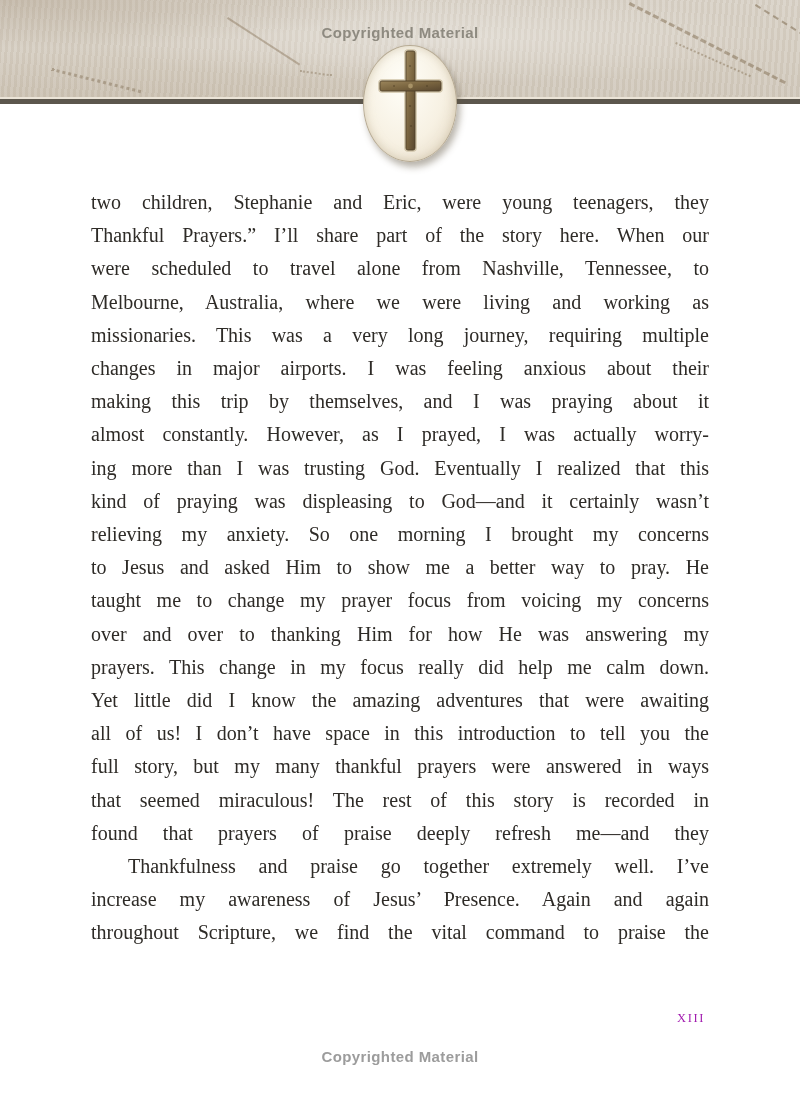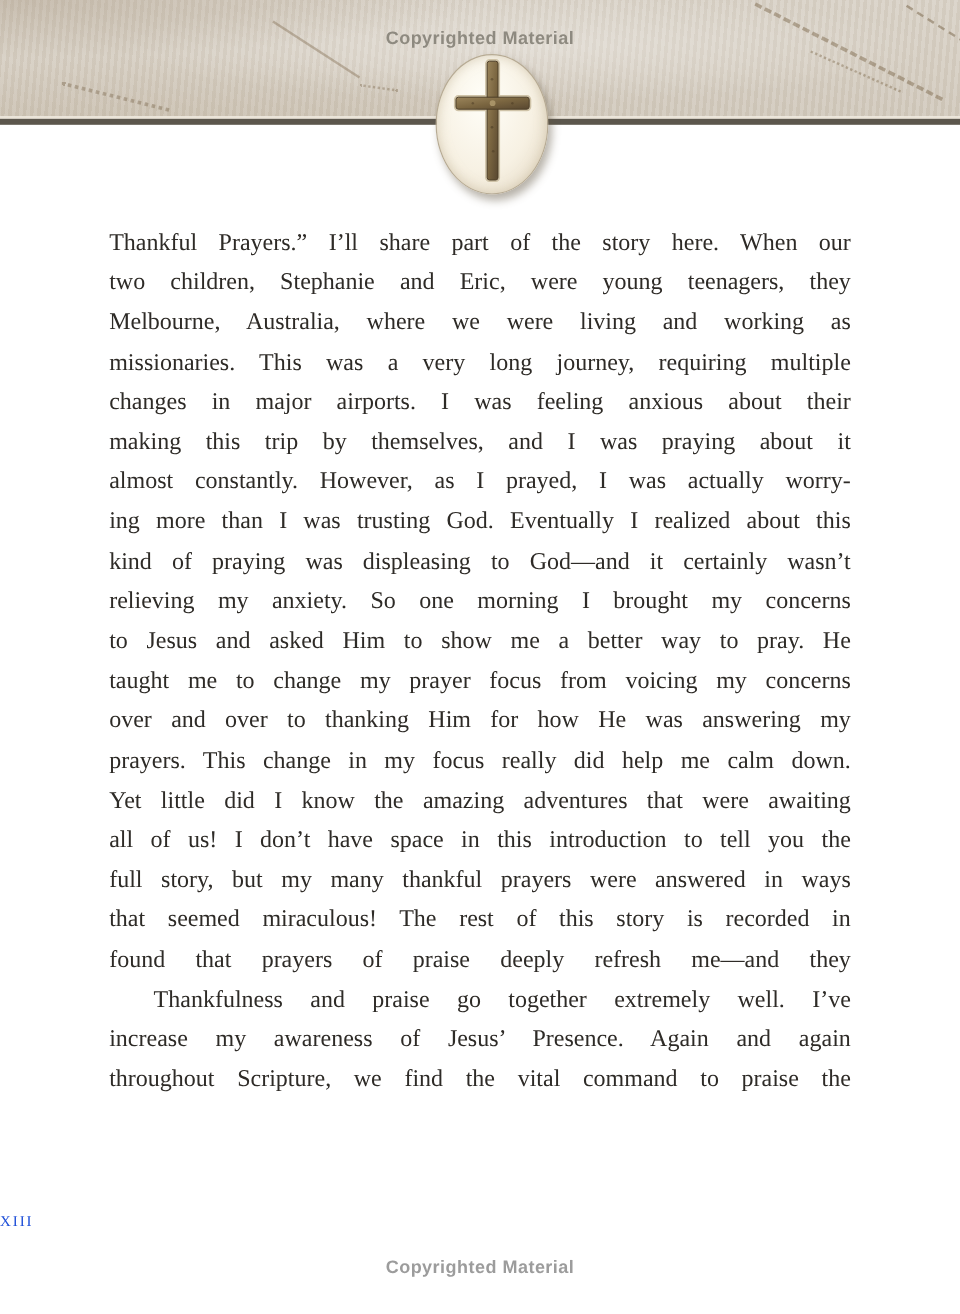--- a/index.html
+++ b/index.html
@@ -50,23 +50,23 @@
     position:absolute; left:91px; top:186px; width:618px;
     font-size:20px; line-height:33.2px; color:#2e2b27;
   }
   .line { text-align:justify; text-align-last:justify; }
   .line.noflush { text-align-last:left; }
   .line.indent { text-indent:37px; }
   .italic { }
 
   
   .page-number {
-    position:absolute; left:0; top:1011px; width:705px; text-align:left;
+    position:absolute; left:0; top:1011px; width:705px; text-align:right;
     font-family:"Liberation Serif", serif; font-size:12.5px;
-    letter-spacing:1.6px; color:#1d4ed8;
+    letter-spacing:1.6px; color:#a21caf;
   }
   .bottom-copy {
     position:absolute; left:0; top:1048px; width:800px; text-align:center;
     font-family:"Liberation Sans", sans-serif; font-weight:bold;
     font-size:15px; letter-spacing:.4px; color:#9c9c9c;
   }
 </style>
 </head>
 <body>
 
@@ -105,28 +105,29 @@
         <circle cx="46" cy="60" r="1.1" fill="#44361f" opacity="0.5"></circle>
         <circle cx="47" cy="80" r="1.1" fill="#44361f" opacity="0.45"></circle>
         <circle cx="30" cy="40" r="1.0" fill="#44361f" opacity="0.45"></circle>
         <circle cx="63" cy="40" r="1.0" fill="#44361f" opacity="0.45"></circle>
         <circle cx="46" cy="20" r="1.1" fill="#44361f" opacity="0.45"></circle>
       </svg>
     </div>
   </div>
 
   <div class="body-text">
+      <div class="line"><span>two children, Stephanie and Eric, were young teenagers, they</span></div>
       <div class="line"><span>Thankful Prayers.” I’ll share part of the story here. When our</span></div>
-      <div class="line"><span>two children, Stephanie and Eric, were young teenagers, they</span></div>
+      <div class="line"><span>were scheduled to travel alone from Nashville, Tennessee, to</span></div>
       <div class="line"><span>Melbourne, Australia, where we were living and working as</span></div>
       <div class="line"><span>missionaries. This was a very long journey, requiring multiple</span></div>
       <div class="line"><span>changes in major airports. I was feeling anxious about their</span></div>
       <div class="line"><span>making this trip by themselves, and I was praying about it</span></div>
       <div class="line"><span>almost constantly. However, as I prayed, I was actually worry-</span></div>
-      <div class="line"><span>ing more than I was trusting God. Eventually I realized about this</span></div>
+      <div class="line"><span>ing more than I was trusting God. Eventually I realized that this</span></div>
       <div class="line"><span>kind of praying was displeasing to God—and it certainly wasn’t</span></div>
       <div class="line"><span>relieving my anxiety. So one morning I brought my concerns</span></div>
       <div class="line"><span>to Jesus and asked Him to show me a better way to pray. He</span></div>
       <div class="line"><span>taught me to change my prayer focus from voicing my concerns</span></div>
       <div class="line"><span>over and over to thanking Him for how He </span><span class="italic">was</span><span> answering my</span></div>
       <div class="line"><span>prayers. This change in my focus really did help me calm down.</span></div>
       <div class="line"><span>Yet little did I know the amazing adventures that were awaiting</span></div>
       <div class="line"><span>all of us! I don’t have space in this introduction to tell you the</span></div>
       <div class="line"><span>full story, but my many thankful prayers were answered in ways</span></div>
       <div class="line"><span>that seemed miraculous! The rest of this story is recorded in</span></div>

